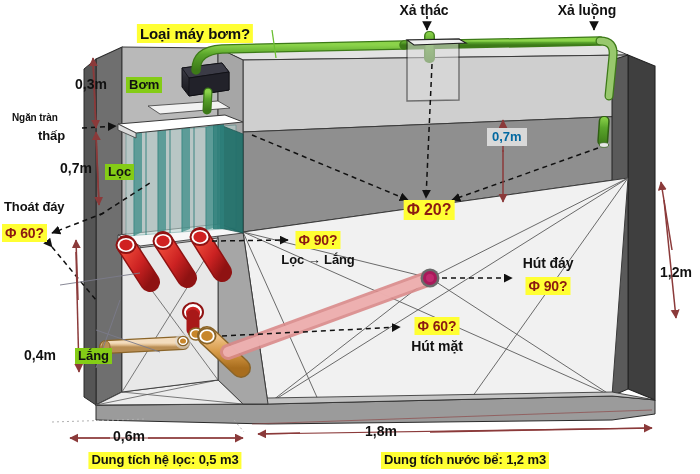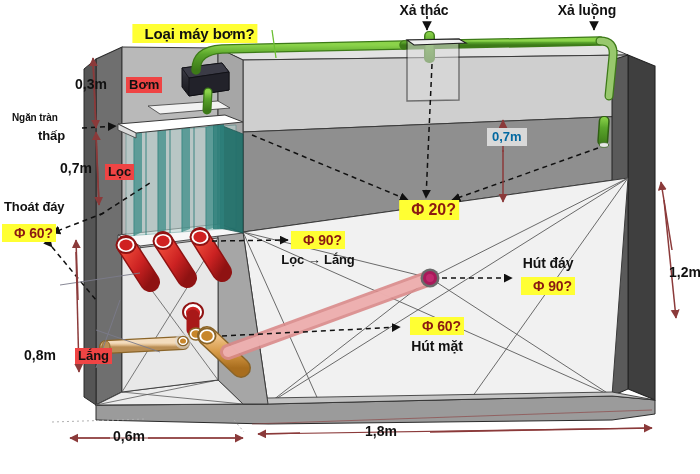--- a/index.html
+++ b/index.html
@@ -24,31 +24,31 @@
     line-height:1.12;
     letter-spacing:-0.1px;
   }
   .lbl.ctr{text-align:center;transform:translateX(-50%);}
   .hl{
     position:absolute;
     font-weight:bold;
     background:#ffff33;
     color:#111111;
     white-space:nowrap;
-    padding:1px 3px 1px 12px;
+    padding:1px 3px 1px 3px;
     line-height:1.15;
     letter-spacing:-0.1px;
   }
   .hl.ctr{text-align:center;transform:translateX(-50%);}
   .phi{color:#8b1a12;}
   .boxlbl{
     position:absolute;
     font-weight:bold;
     color:#111;
-    background:#ef4444;
+    background:#84cc16;
     padding:0px 3px;
     white-space:nowrap;
     line-height:1.2;
     border:0;
   }
   .graylbl{
     position:absolute;
     font-weight:bold;
     color:#0369a1;
     background:#d9d9d9;
@@ -372,20 +372,22 @@
   <div class="hl phi ctr" style="left:429px;top:200px;font-size:16px;">Φ 20?</div>
 
   <div class="lbl ctr" style="left:548px;top:256px;font-size:14px;">Hút đáy</div>
   <div class="hl phi ctr" style="left:548px;top:277px;font-size:14px;">Φ 90?</div>
 
   <div class="hl phi ctr" style="left:437px;top:317px;font-size:14px;">Φ 60?</div>
   <div class="lbl ctr" style="left:437px;top:339px;font-size:14px;">Hút mặt</div>
 
   <div class="dim" style="left:75px;top:76px;font-size:14px;">0,3m</div>
   <div class="dim" style="left:60px;top:160px;font-size:14px;">0,7m</div>
-  <div class="dim" style="left:24px;top:347px;font-size:14px;">0,8m</div>
+  <div class="dim" style="left:24px;top:347px;font-size:14px;">0,4m</div>
   <div class="graylbl" style="left:487px;top:128px;font-size:13px;">0,7m</div>
-  <div class="dim" style="left:660px;top:264px;font-size:14px;margin-left:9px;">1,2m</div>
+  <div class="dim" style="left:660px;top:264px;font-size:14px;">1,2m</div>
   <div class="dim ctr" style="left:129px;top:428px;font-size:14px;">0,6m</div>
   <div class="dim ctr" style="left:365px;top:423px;font-size:14px;margin-left:16px;">1,8m</div>
 
+  <div class="hl ctr" style="left:165px;top:452px;font-size:13px;">Dung tích hệ lọc: 0,5 m3</div>
+  <div class="hl ctr" style="left:465px;top:452px;font-size:13px;">Dung tích nước bể: 1,2 m3</div>
 
 </div>
 
 </body></html>

